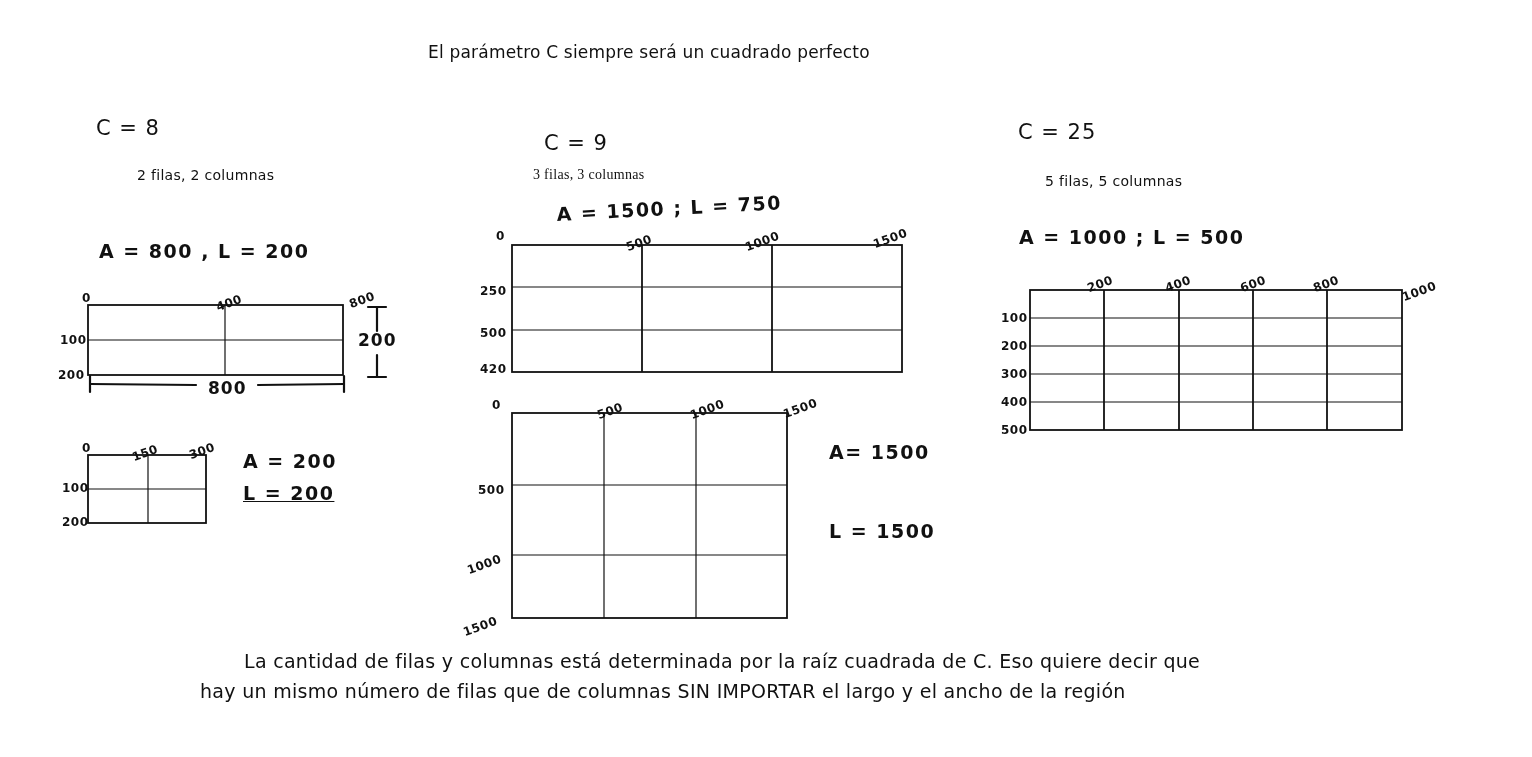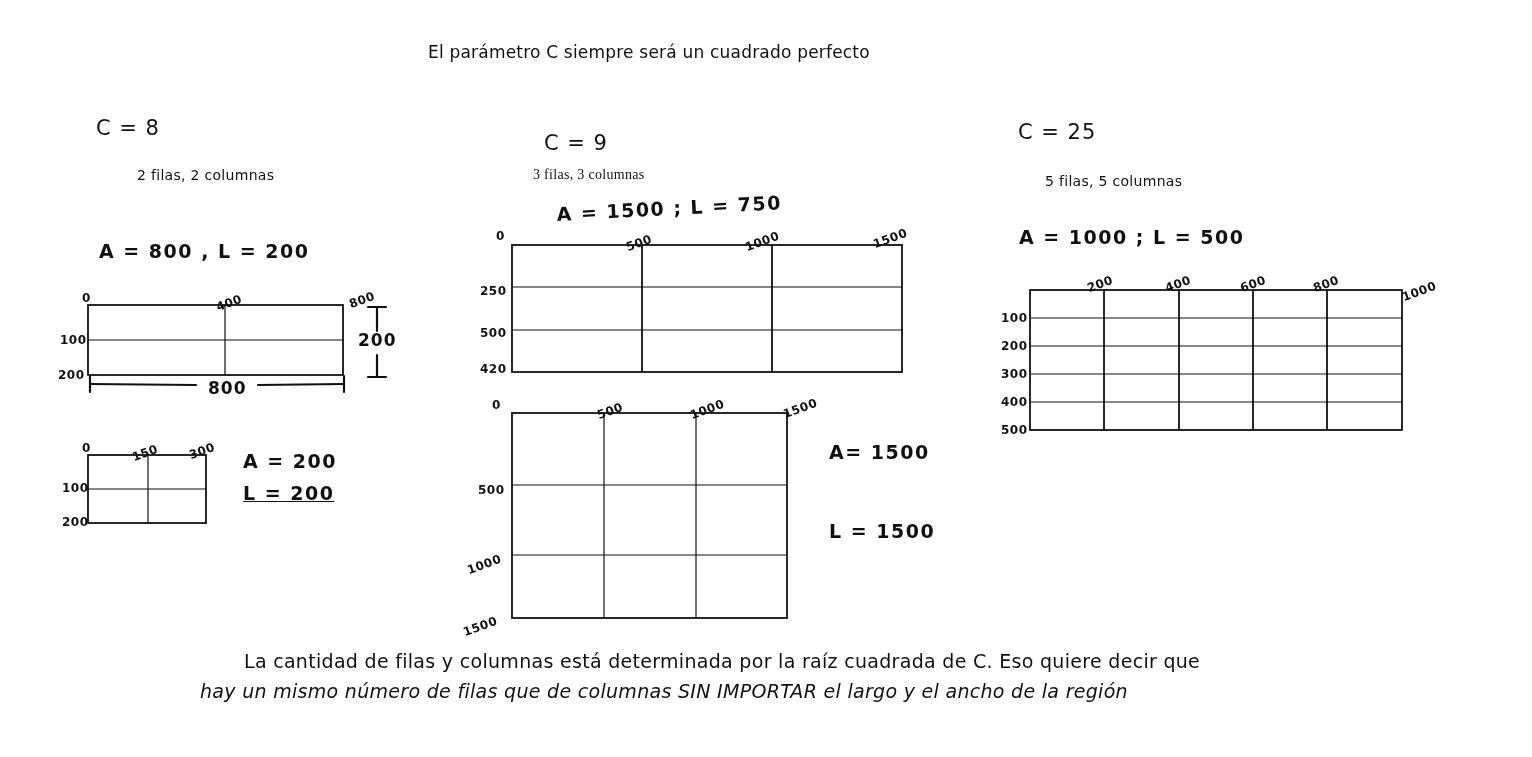--- a/index.html
+++ b/index.html
@@ -190,13 +190,13 @@
 <div class="abs tick-rot" style="left:1243px; top:281px;">600</div>
 <div class="abs tick-rot" style="left:1316px; top:281px;">800</div>
 <div class="abs tick-rot" style="left:1405px; top:290px;">1000</div>
 <div class="abs tick" style="left:1001px; top:311px;">100</div>
 <div class="abs tick" style="left:1001px; top:339px;">200</div>
 <div class="abs tick" style="left:1001px; top:367px;">300</div>
 <div class="abs tick" style="left:1001px; top:395px;">400</div>
 <div class="abs tick" style="left:1001px; top:423px;">500</div>
 
 <div class="abs footer" style="left:200px; top:646px;margin-left:44px;">La cantidad de filas y columnas está determinada por la raíz cuadrada de C. Eso quiere decir que</div>
-<div class="abs footer" style="left:200px; top:676px;font-style:italic;">hay un mismo número de filas que de columnas SIN IMPORTAR el largo y el ancho de la región</div>
+<div class="abs footer" style="left:200px; top:676px;">hay un mismo número de filas que de columnas SIN IMPORTAR el largo y el ancho de la región</div>
 
 </body></html>

